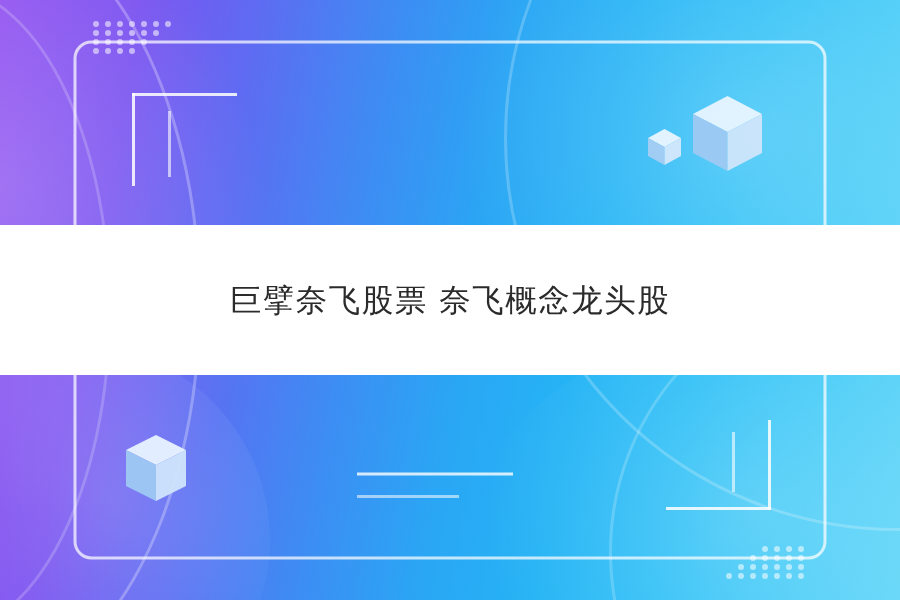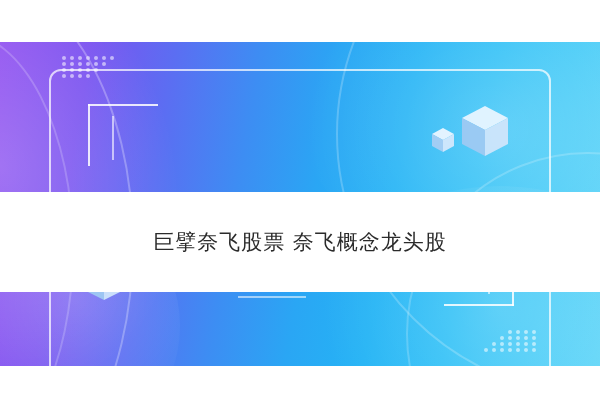--- a/index.html
+++ b/index.html
@@ -3,24 +3,23 @@
 <meta charset="utf-8">
 <style>
   html, body {
     margin: 0;
     padding: 0;
     background: #ffffff;
   }
   #canvas {
     position: relative;
     width: 600px;
-    height: 324px;
+    height: 400px;
     overflow: hidden;
     font-family: "Liberation Sans", sans-serif;
-    margin-top: 42px;
   }
 
   
   .bg-base {
     position: absolute;
     inset: 0;
     background: linear-gradient(100deg,
         #8f4ff0 0%,
         #7b54f0 14%,
         #5b6ef2 27%,

